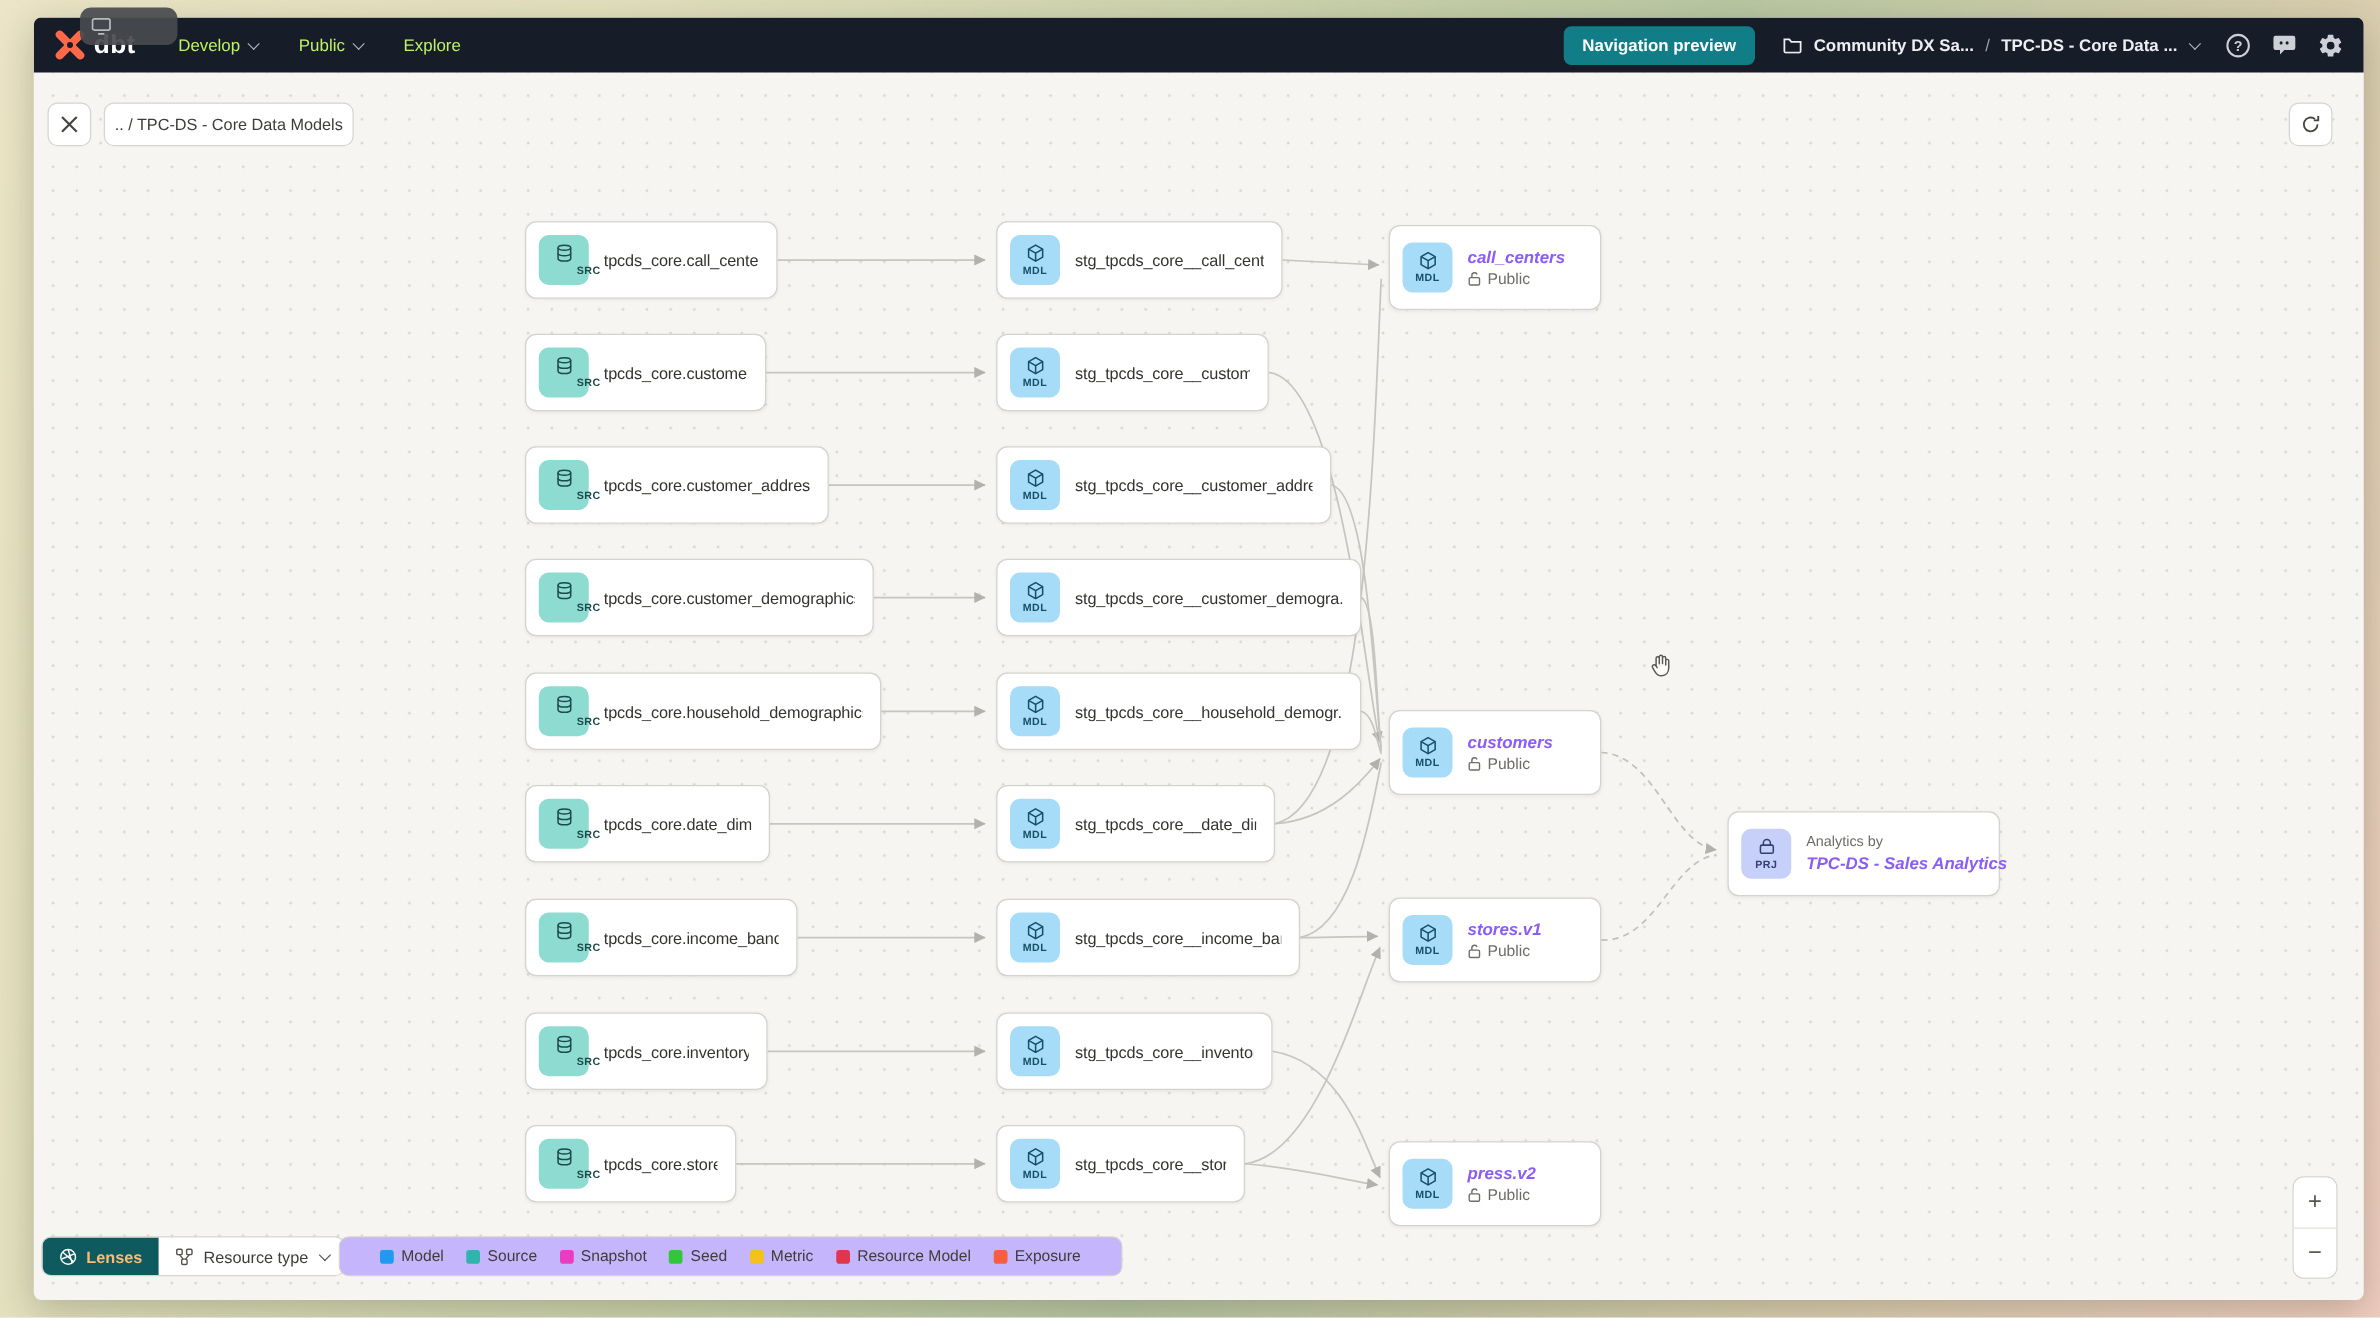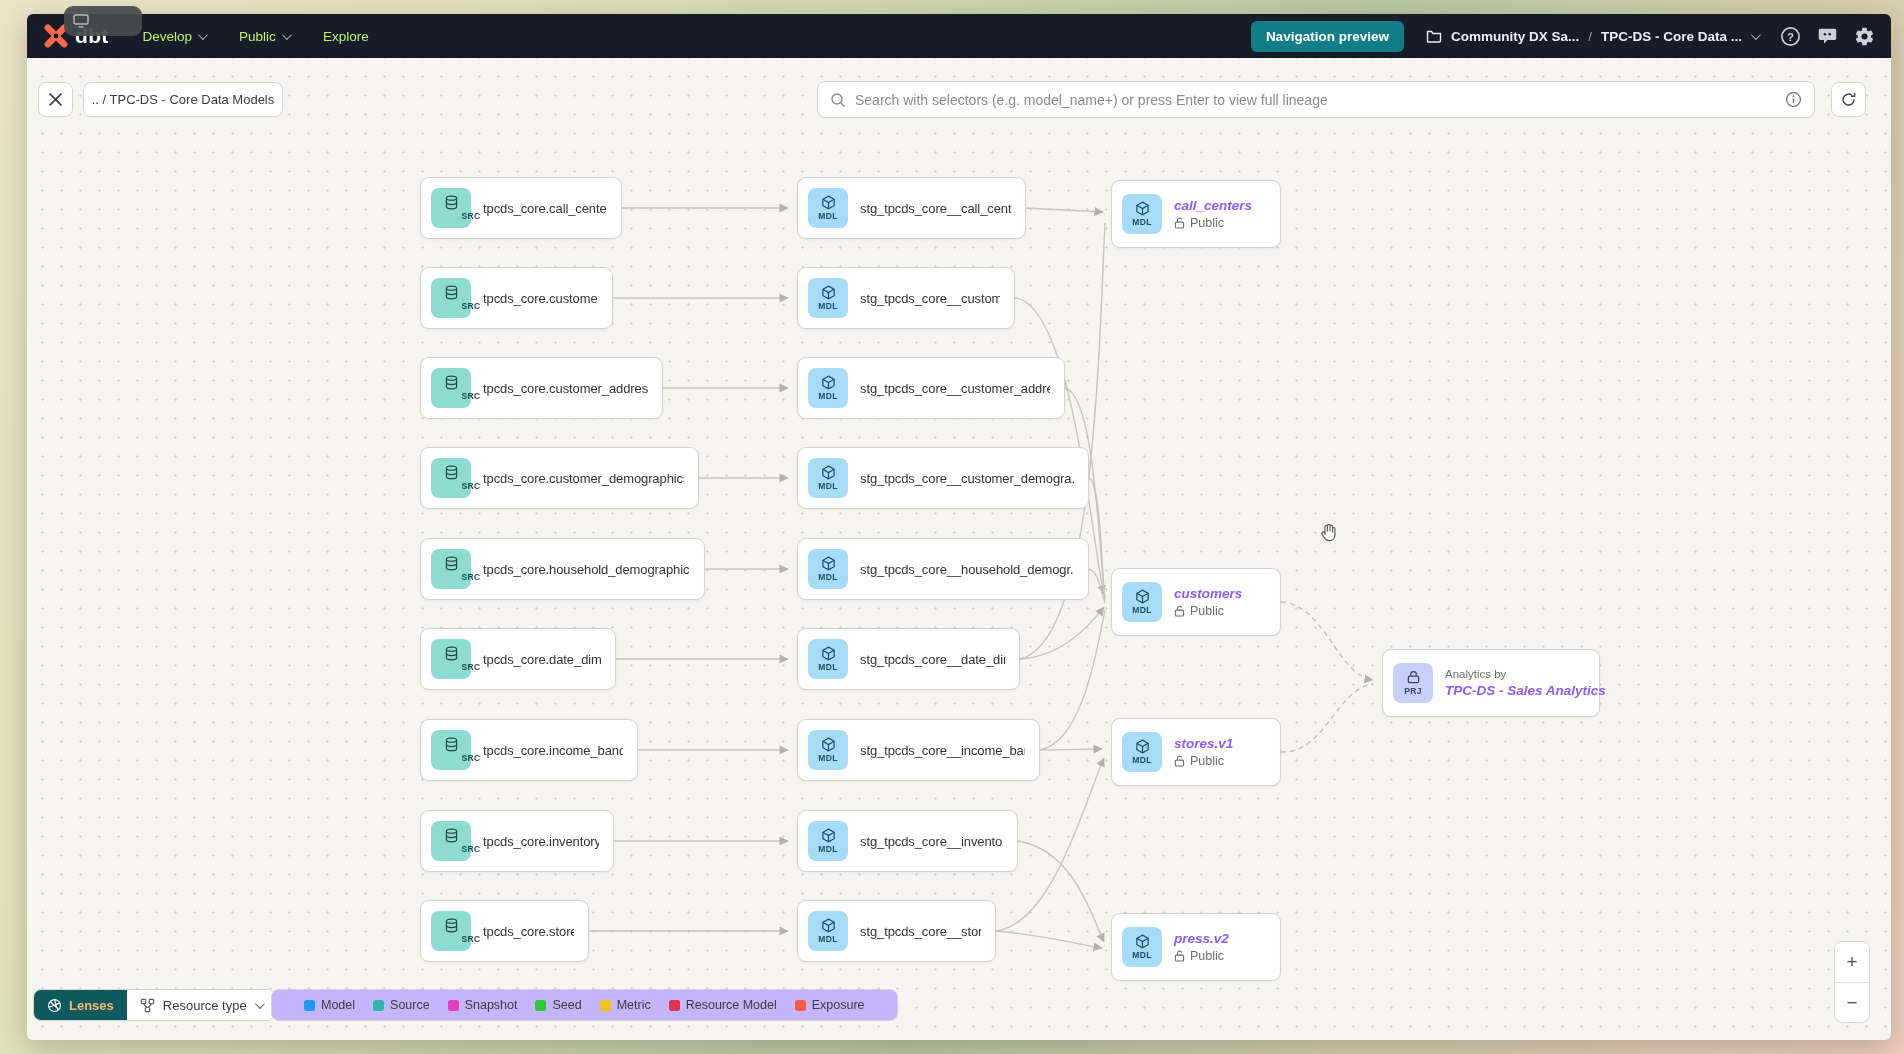--- a/index.html
+++ b/index.html
@@ -135,32 +135,20 @@
   <div class="canvas-bg"></div>
 
   <div class="tool close-btn">
     <svg width="15" height="15" viewBox="0 0 14 14">
         <path d="M1.5 1.5 L12.5 12.5 M12.5 1.5 L1.5 12.5" stroke="#45443f" stroke-width="1.6"></path>
       </svg>
   </div>
   <div class="tool crumb-pill">
       <span>.. / TPC-DS - Core Data Models</span>
     </div>
-  <div class="tool search-box">
-    <svg width="16" height="16" viewBox="0 0 16 16">
-        <circle cx="7" cy="7" r="5" fill="none" stroke="#8d8b86" stroke-width="1.5"></circle>
-        <path d="M10.8 10.8 L14.5 14.5" stroke="#8d8b86" stroke-width="1.5"></path>
-      </svg>
-    <input type="text" placeholder="Search with selectors (e.g. model_name+) or press Enter to view full lineage" style="">
-    <svg width="17" height="17" viewBox="0 0 18 18">
-        <circle cx="9" cy="9" r="7.3" fill="none" stroke="#6e6c66" stroke-width="1.3"></circle>
-        <circle cx="9" cy="5.6" r="1" fill="#6e6c66"></circle>
-        <path d="M9 8v5" stroke="#6e6c66" stroke-width="1.5"></path>
-      </svg>
-  </div>
   <div class="tool refresh-btn">
     <svg width="17" height="17" viewBox="0 0 17 17">
         <path d="M14 8.5a5.5 5.5 0 1 1-2-4.2" fill="none" stroke="#45443f" stroke-width="1.5"></path>
         <path d="M14.6 1.8 L14.6 5.3 L11.1 5.3" fill="none" stroke="#45443f" stroke-width="1.5"></path>
       </svg>
   </div>
 
   <svg class="edges" width="1864" height="1026" viewBox="0 0 1864 1026">
     <defs>
       <marker id="arw" viewBox="0 0 8 8" refX="6.5" refY="4" markerWidth="7.5" markerHeight="7.5" orient="auto">

